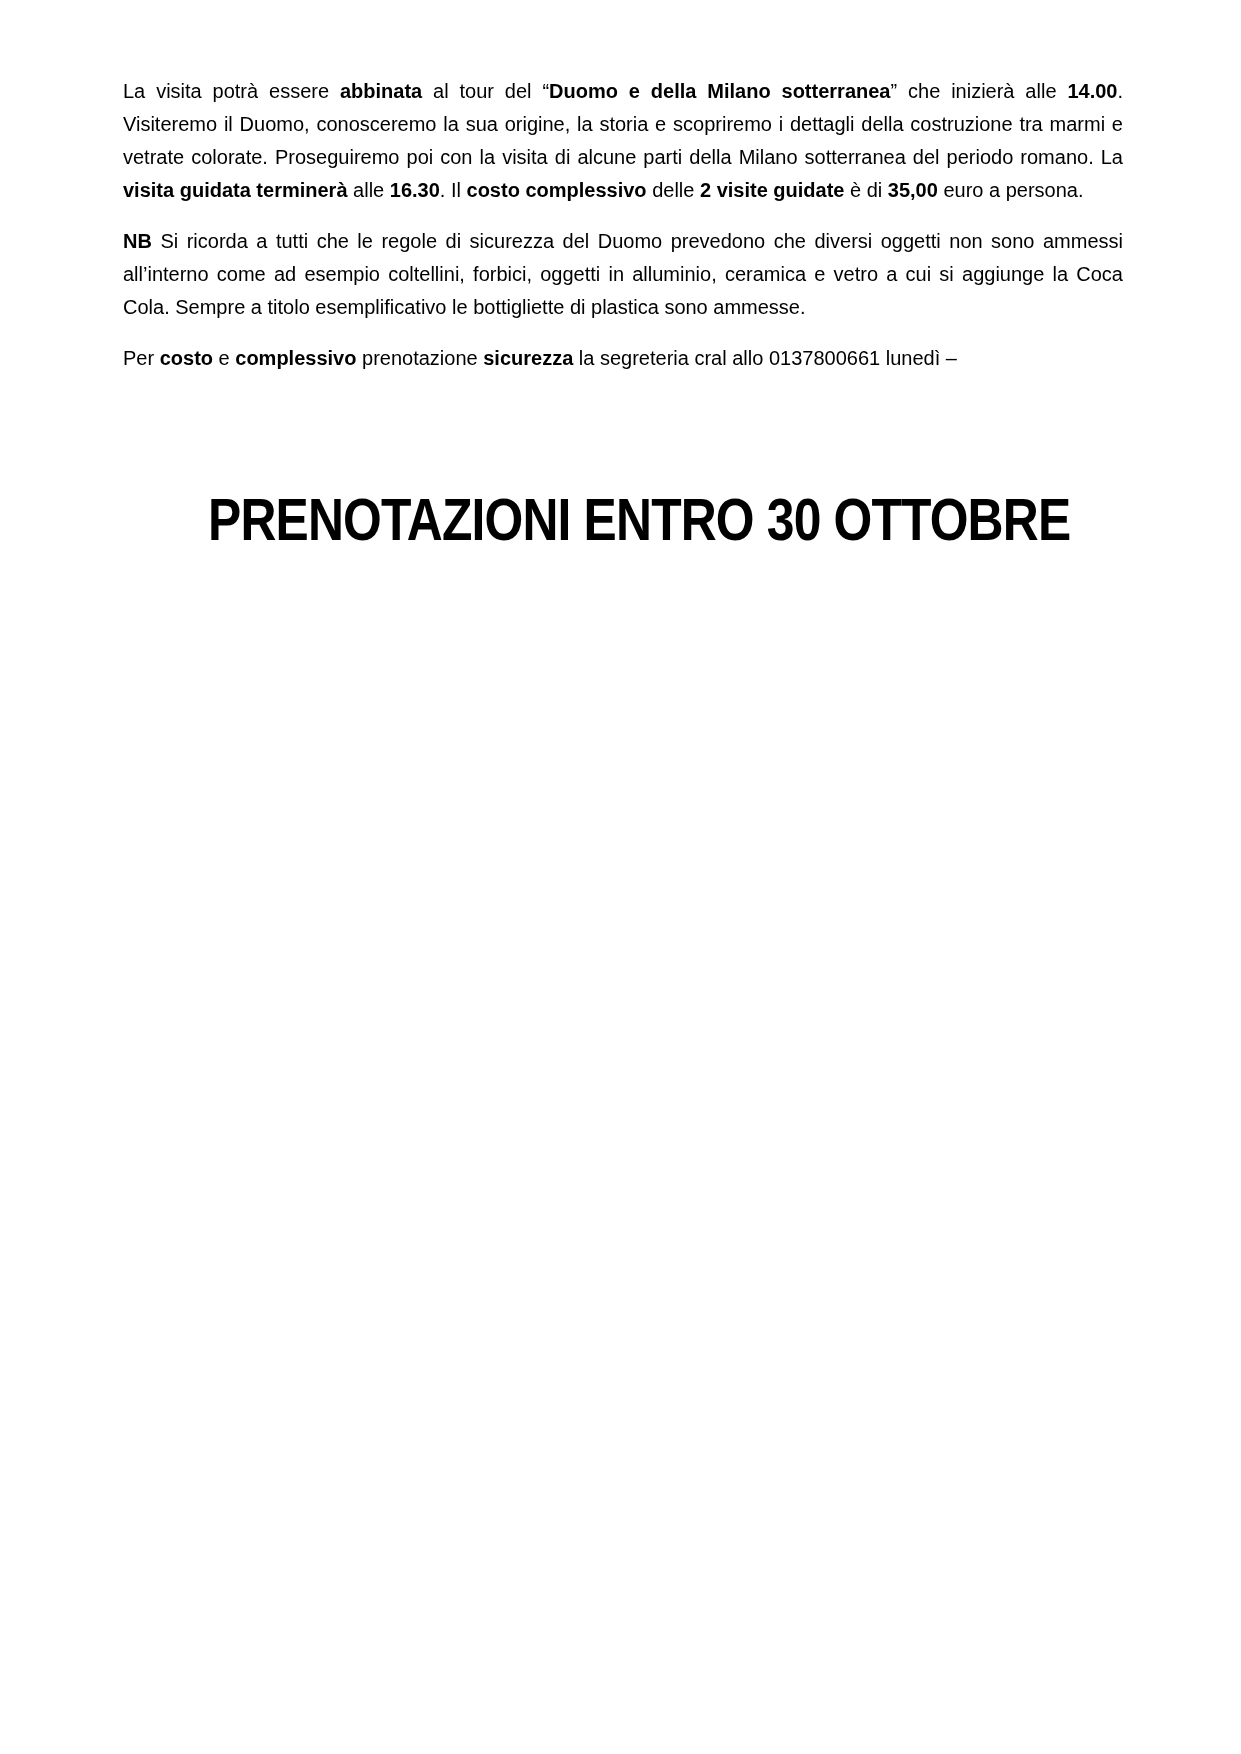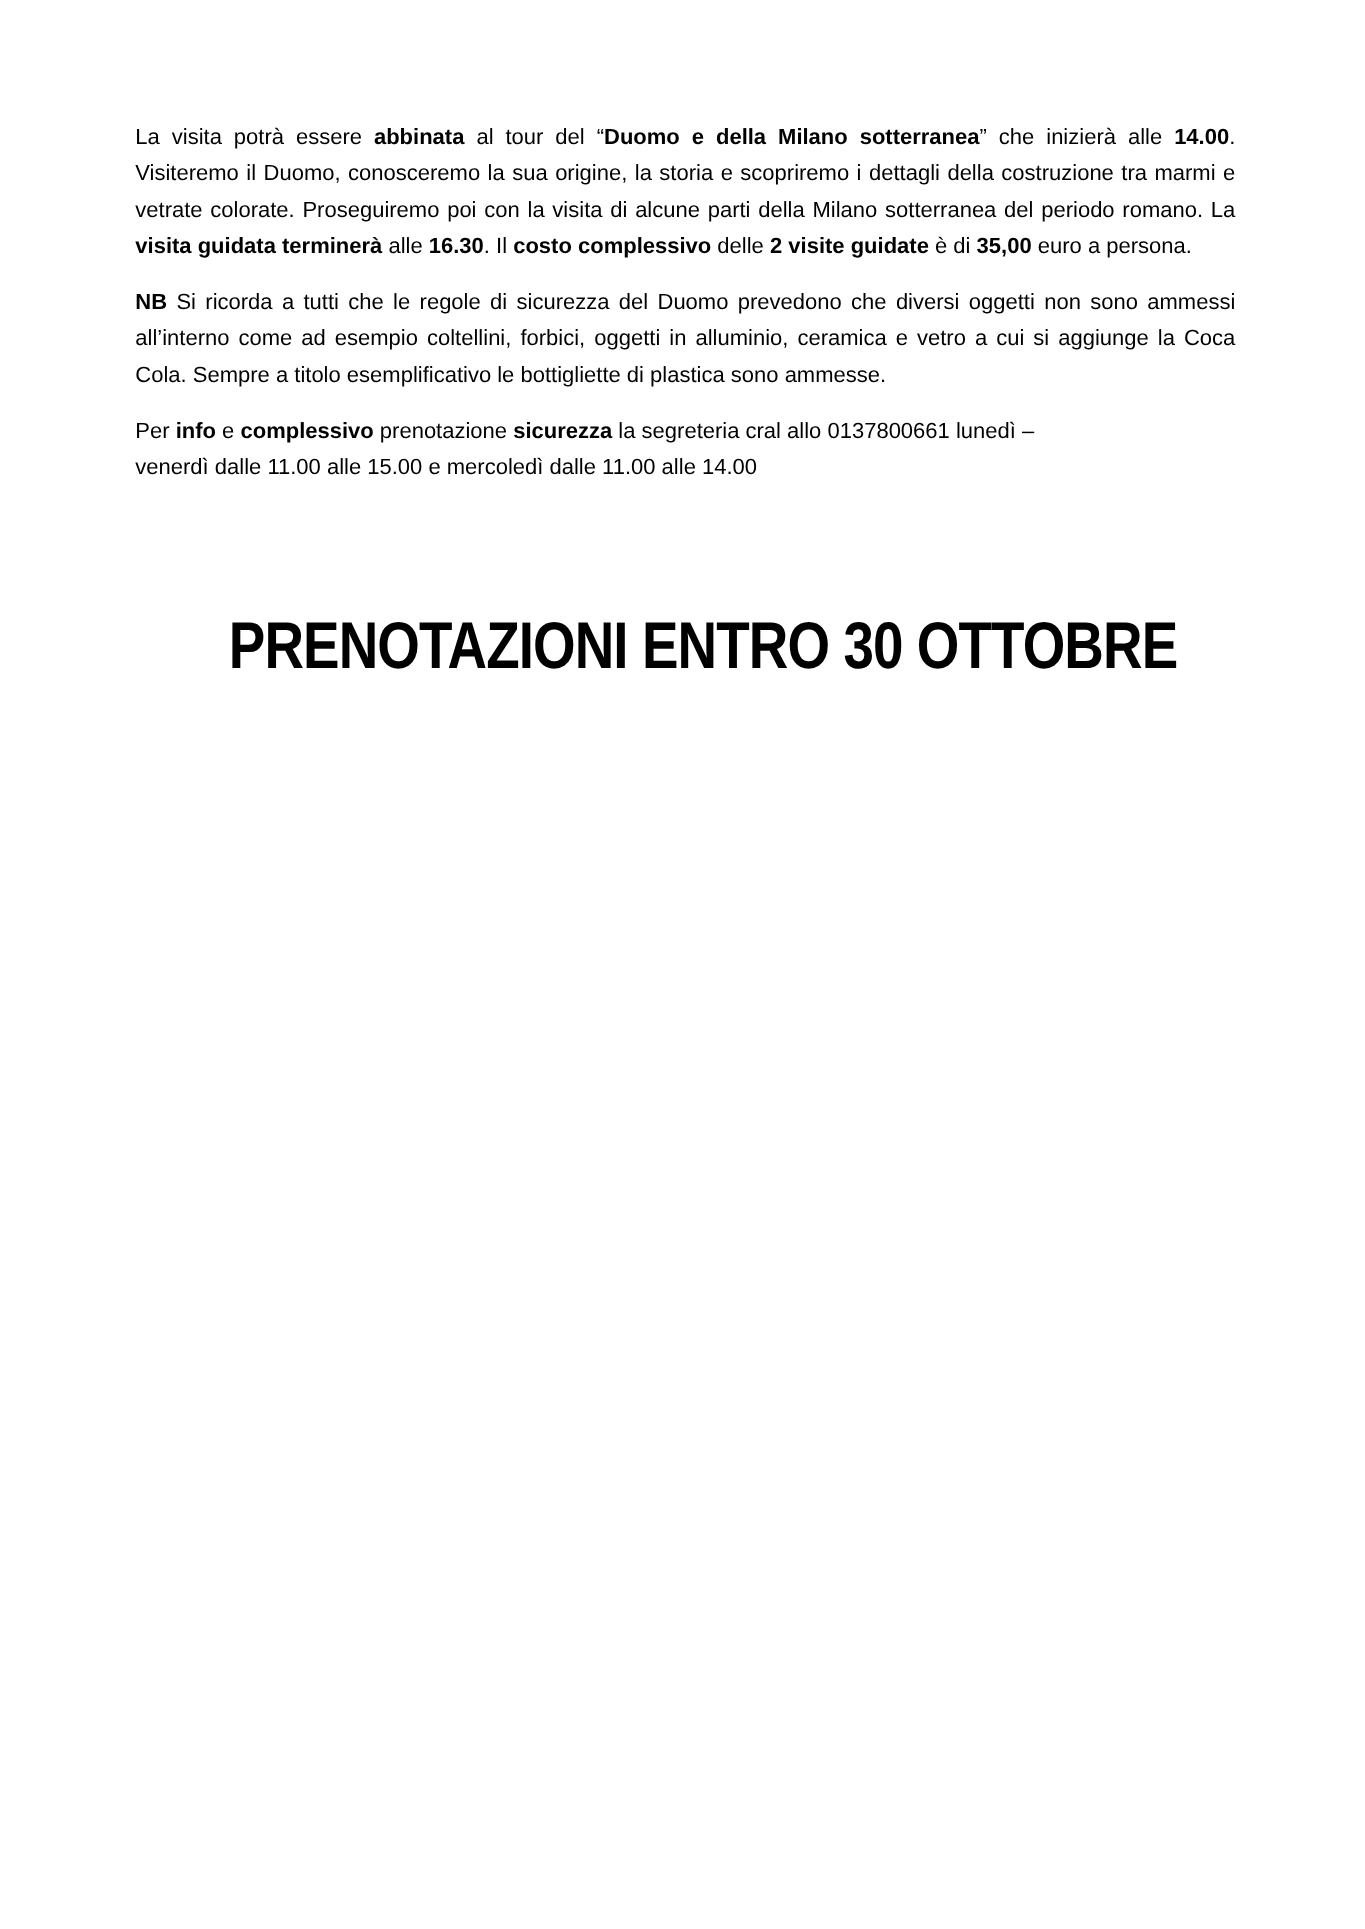--- a/index.html
+++ b/index.html
@@ -9,21 +9,21 @@
   }
   .page {
     position: relative;
     width: 1241px;
     height: 1754px;
     margin: 0 auto;
     background: #ffffff;
     color: #000000;
     font-family: "Liberation Sans", "DejaVu Sans", sans-serif;
     box-sizing: border-box;
-    padding: 109px 118px 0 123px;
+    padding: 75px 118px 0 123px;
     overflow: hidden;
   }
   .para {
     margin: 0 0 18px 0;
     font-size: 20px;
     line-height: 33px;
     color: #000000;
   }
   .para.justify {
     text-align: justify;
@@ -47,16 +47,16 @@
     color: #000000;
   }
 </style>
 </head>
 <body>
 
 <div class="page">
   <div class="body-text">
       <p class="para justify"><span>La visita potrà essere </span><strong>abbinata</strong><span> al tour del “</span><strong>Duomo e della Milano sotterranea</strong><span>” che inizierà alle </span><strong>14.00</strong><span>. Visiteremo il Duomo, conosceremo la sua origine, la storia e scopriremo i dettagli della costruzione tra marmi e vetrate colorate. Proseguiremo poi con la visita di alcune parti della Milano sotterranea del periodo romano. La </span><strong>visita guidata terminerà</strong><span> alle </span><strong>16.30</strong><span>. Il </span><strong>costo complessivo</strong><span> delle </span><strong>2 visite guidate</strong><span> è di </span><strong>35,00</strong><span> euro a persona.</span></p>
       <p class="para justify"><strong>NB</strong><span> Si ricorda a tutti che le regole di sicurezza del Duomo prevedono che diversi oggetti non sono ammessi all’interno come ad esempio coltellini, forbici, oggetti in alluminio, ceramica e vetro a cui si aggiunge la Coca Cola. Sempre a titolo esemplificativo le bottigliette di plastica sono ammesse.</span></p>
-      <p class="para left"><span>Per </span><strong>info</strong><span> e </span><strong>complessivo</strong><span> prenotazione </span><strong>sicurezza</strong><span> la segreteria cral allo 0137800661 lunedì –</span><br><span>venerdì dalle 11.00 alle 15.00 e mercoledì dalle 11.00 alle 14.00</span></p>
+      <p class="para left"><span>Per </span><strong>costo</strong><span> e </span><strong>complessivo</strong><span> prenotazione </span><strong>sicurezza</strong><span> la segreteria cral allo 0137800661 lunedì –</span><br></p>
     </div>
   <h1 class="heading">PRENOTAZIONI ENTRO 30 OTTOBRE</h1>
 </div>
 
 </body></html>

